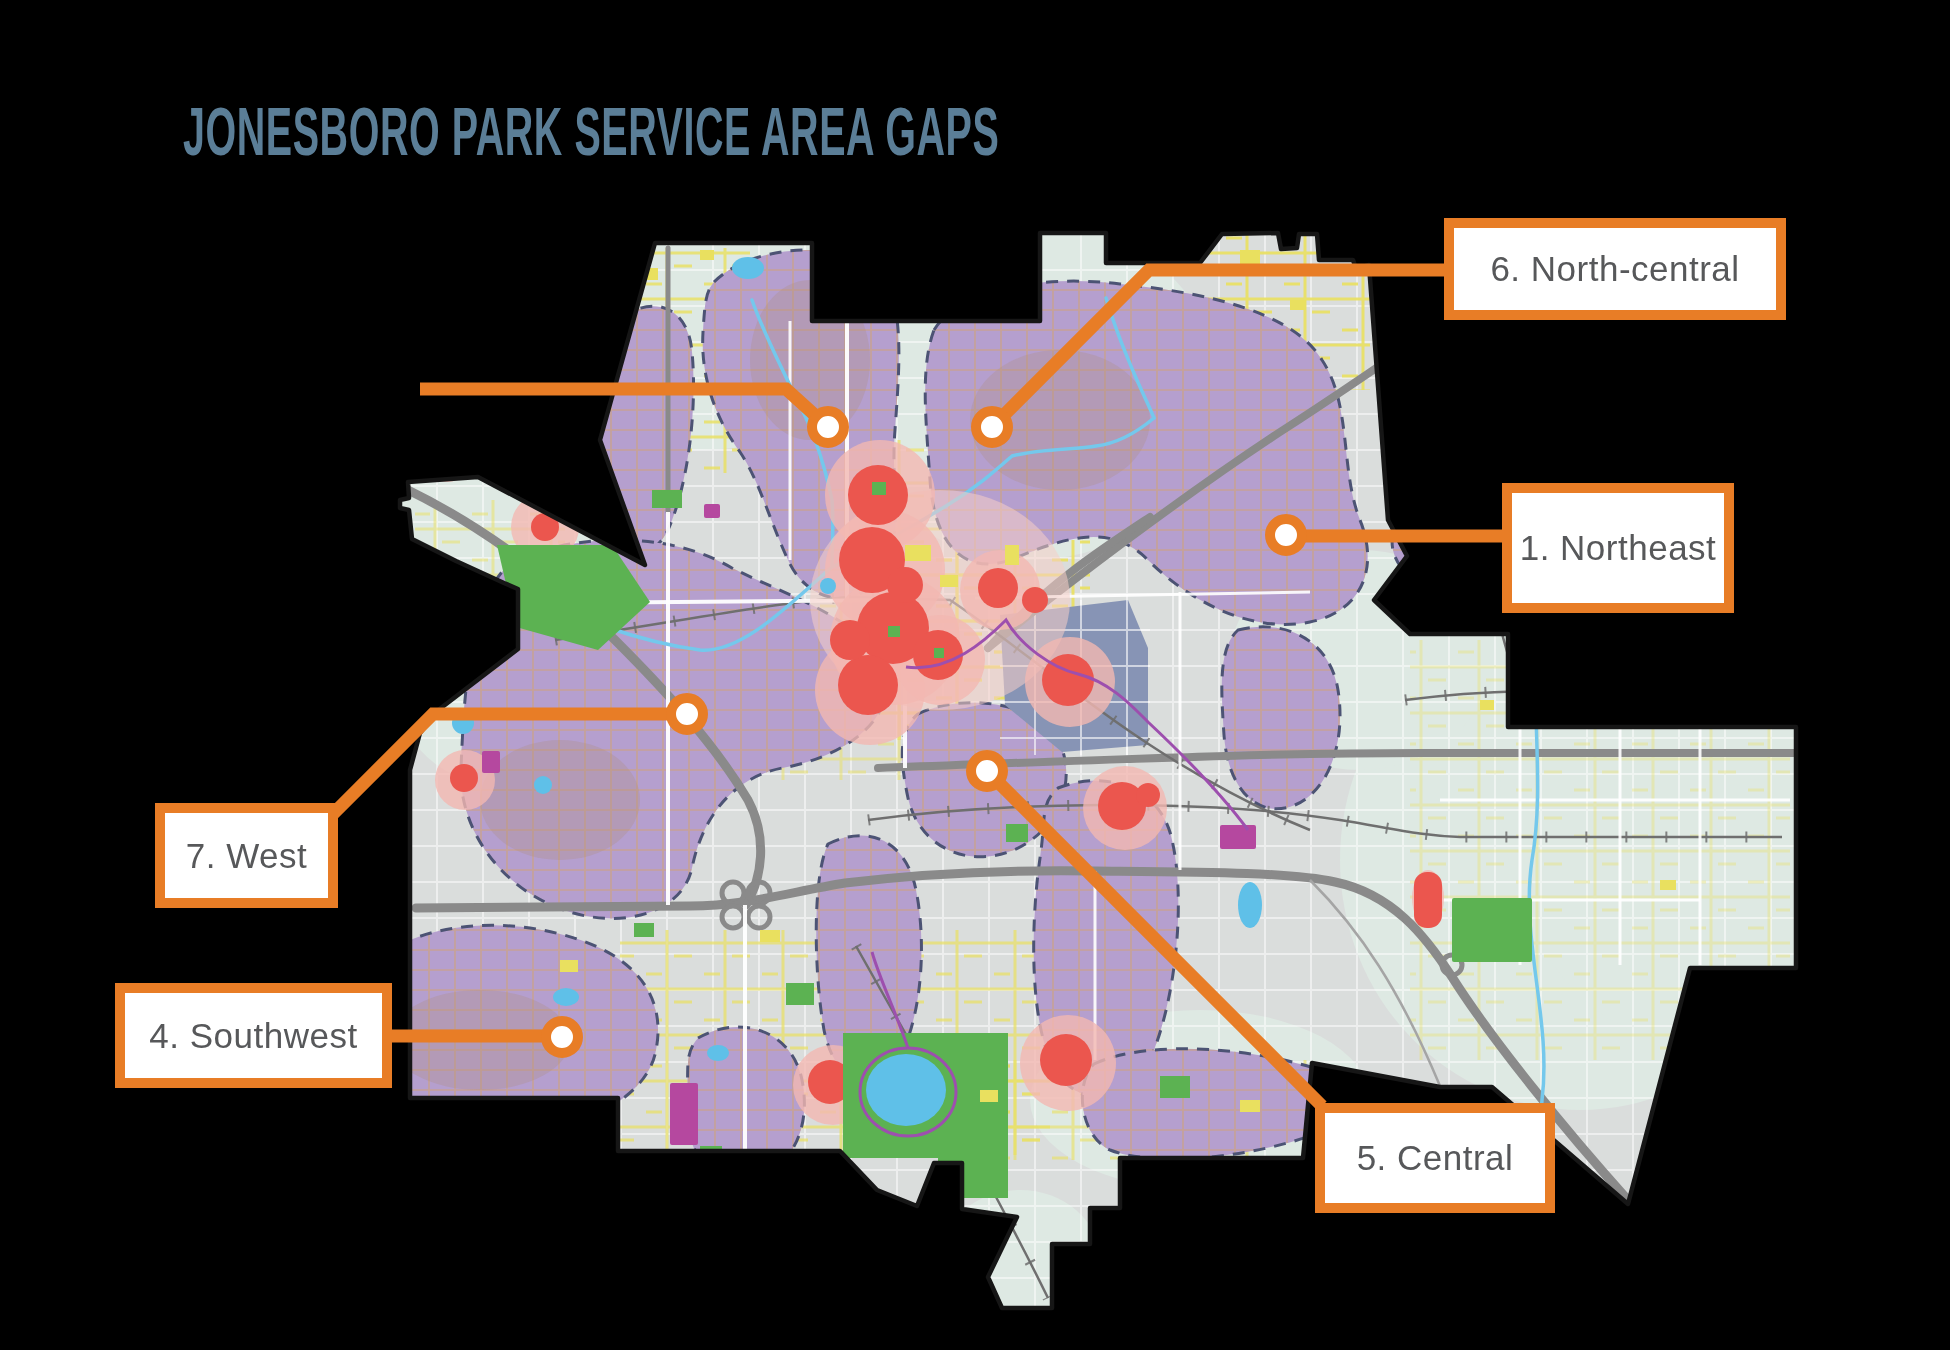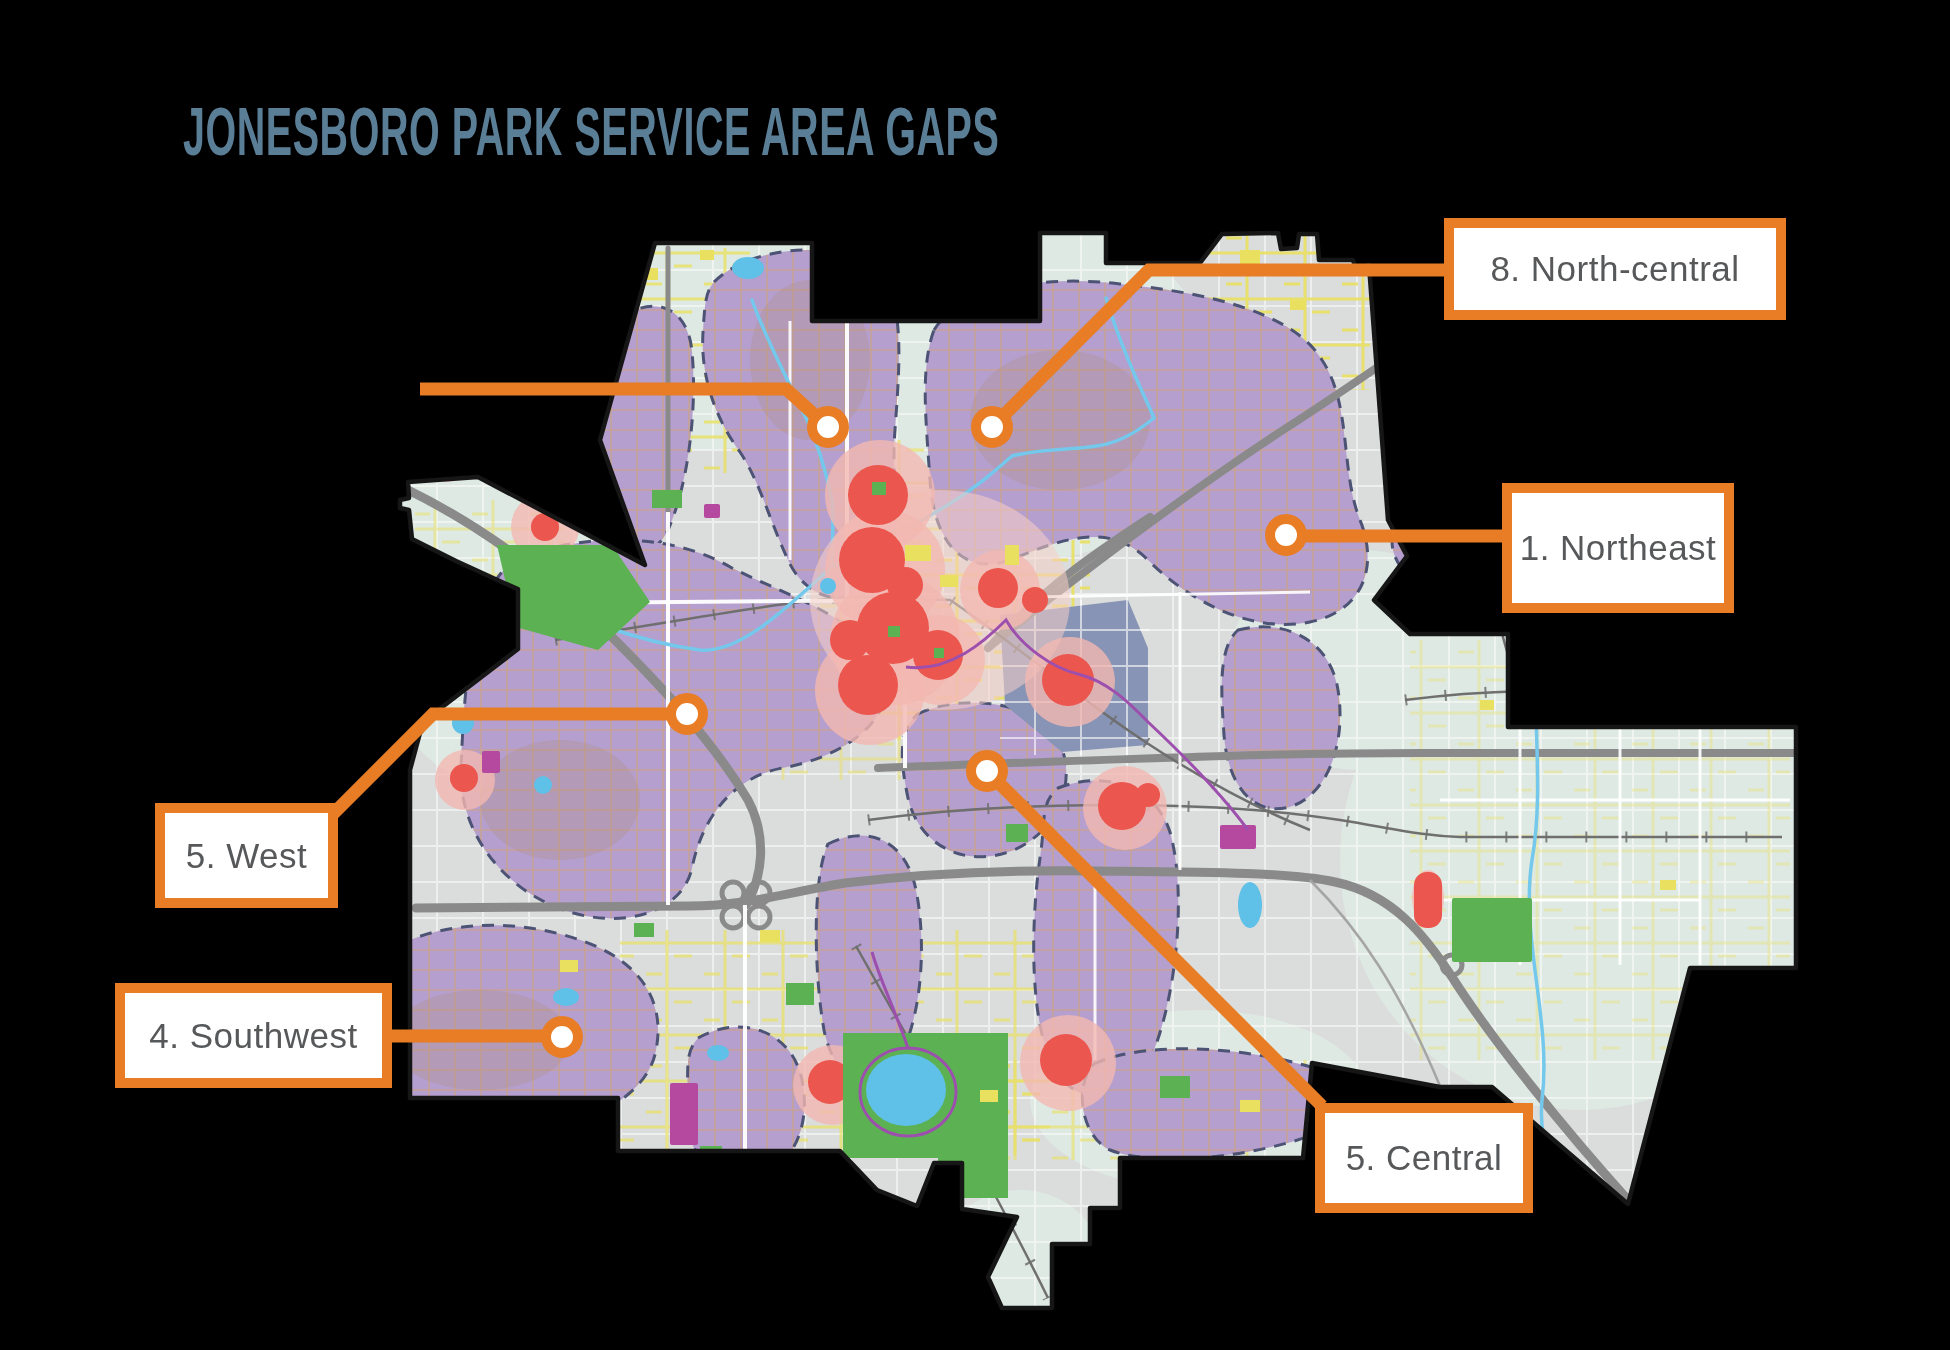--- a/index.html
+++ b/index.html
@@ -306,25 +306,25 @@
     <circle class="marker" cx="828" cy="427" r="16"></circle>
   </g>
 </svg>
 
 <div class="page-title">JONESBORO PARK SERVICE AREA GAPS</div>
 
 <div class="callout" style="left:1502px;top:483px;width:232px;height:130px">
   <span>1. Northeast</span>
 </div>
 <div class="callout" style="left:155px;top:803px;width:183px;height:105px">
-  <span>5. West</span>
+  <span>7. West</span>
 </div>
 <div class="callout" style="left:1444px;top:218px;width:342px;height:102px">
-  <span>8. North-central</span>
+  <span>6. North-central</span>
 </div>
 <div class="callout" style="left:115px;top:983px;width:277px;height:105px">
   <span>4. Southwest</span>
 </div>
-<div class="callout" style="left:1315px;top:1103px;width:218px;height:110px">
+<div class="callout" style="left:1315px;top:1103px;width:240px;height:110px">
   <span>5. Central</span>
 </div>
 
 </div>
 
 </body></html>

